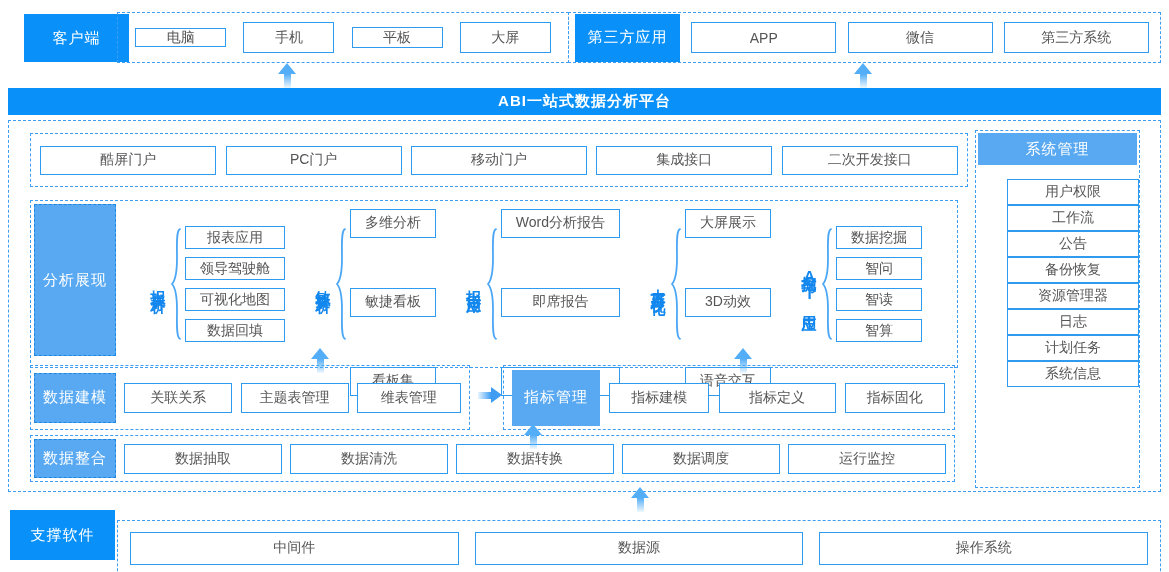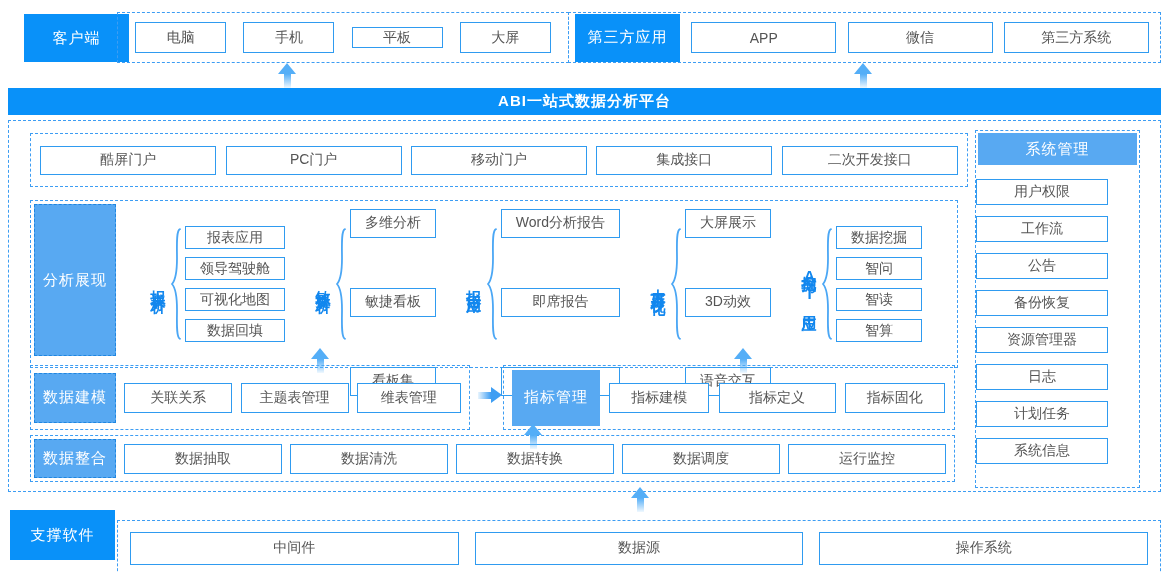--- a/index.html
+++ b/index.html
@@ -36,31 +36,31 @@
   .arrow-up .head{width:0;height:0;margin:0 auto;border-left:9px solid transparent;
                   border-right:9px solid transparent;border-bottom:11px solid #54aef7;}
   .arrow-up .shaft{width:7px;height:14px;margin:0 auto;
                   background:linear-gradient(to bottom,#54aef7,rgba(106,187,247,0.1));}
   .arrow-right{position:absolute;display:flex;align-items:center;z-index:5;}
   .arrow-right .shaft{width:13px;height:7px;
                   background:linear-gradient(to left,#3f9ef3,rgba(106,187,247,0.15));}
   .arrow-right .head{width:0;height:0;border-top:8px solid transparent;
                   border-bottom:8px solid transparent;border-left:11px solid #3f9ef3;}
   
-  .sys-items{display:flex;flex-direction:column;align-items:flex-start;gap:11px;padding-top:12px;}
+  .sys-items{display:flex;flex-direction:column;align-items:flex-end;padding-top:12px;}
   .sys-box{width:132px;height:26px;}
 </style>
 </head>
 <body>
 
 <div class="canvas">
 
   <div class="solid abs" style="left:24px;top:14px;width:105px;height:48px">客户端</div>
   <div class="dashed abs evenly" style="left:117px;top:12px;width:452px;height:51px">
-    <div class="box" style="width:91px;height:31px">电脑</div>
+    <div class="box" style="width:91px;height:19px">电脑</div>
     <div class="box" style="width:91px;height:31px">手机</div>
     <div class="box" style="width:91px;height:21px">平板</div>
     <div class="box" style="width:91px;height:31px">大屏</div>
   </div>
 
   <div class="dashed abs flexrow" style="left:568px;top:12px;width:593px;height:51px">
     <div class="solid" style="width:105px;height:48px;margin-left:6px;flex:none">第三方应用</div>
     <div class="evenly">
       <div class="box" style="width:145px;height:31px">APP</div>
       <div class="box" style="width:145px;height:31px">微信</div>

